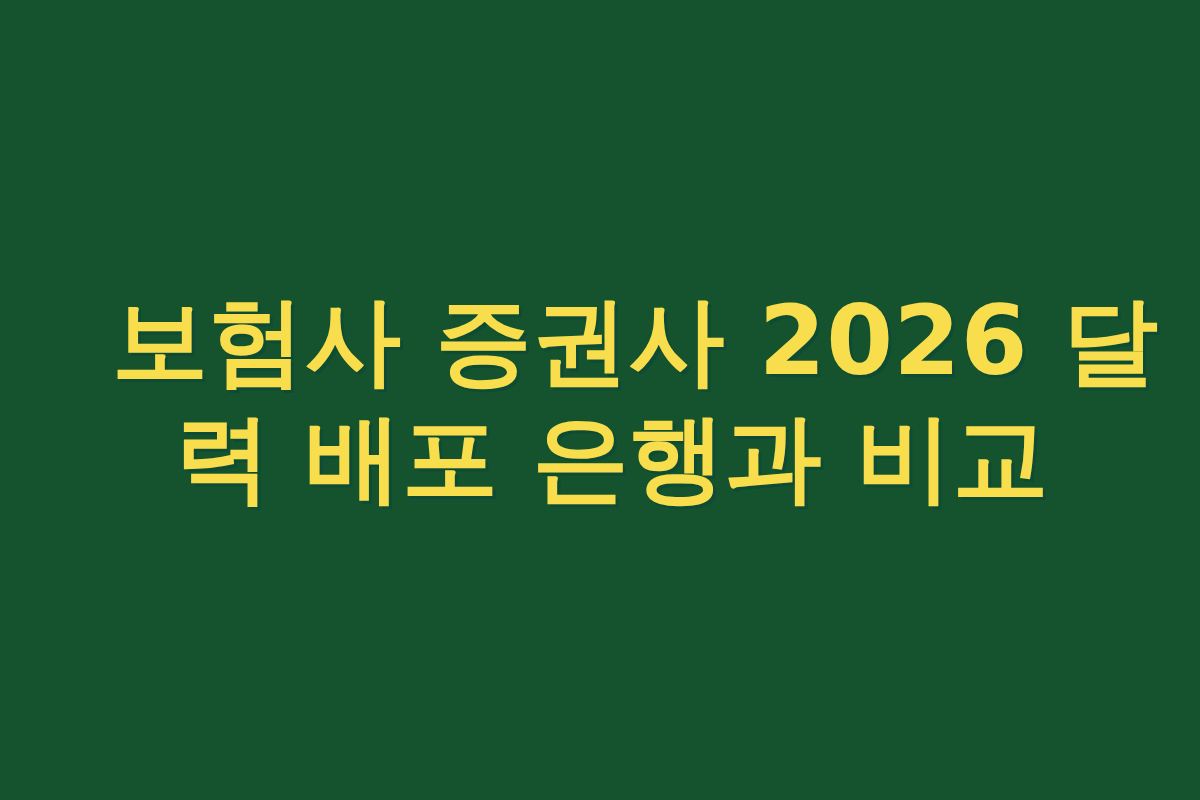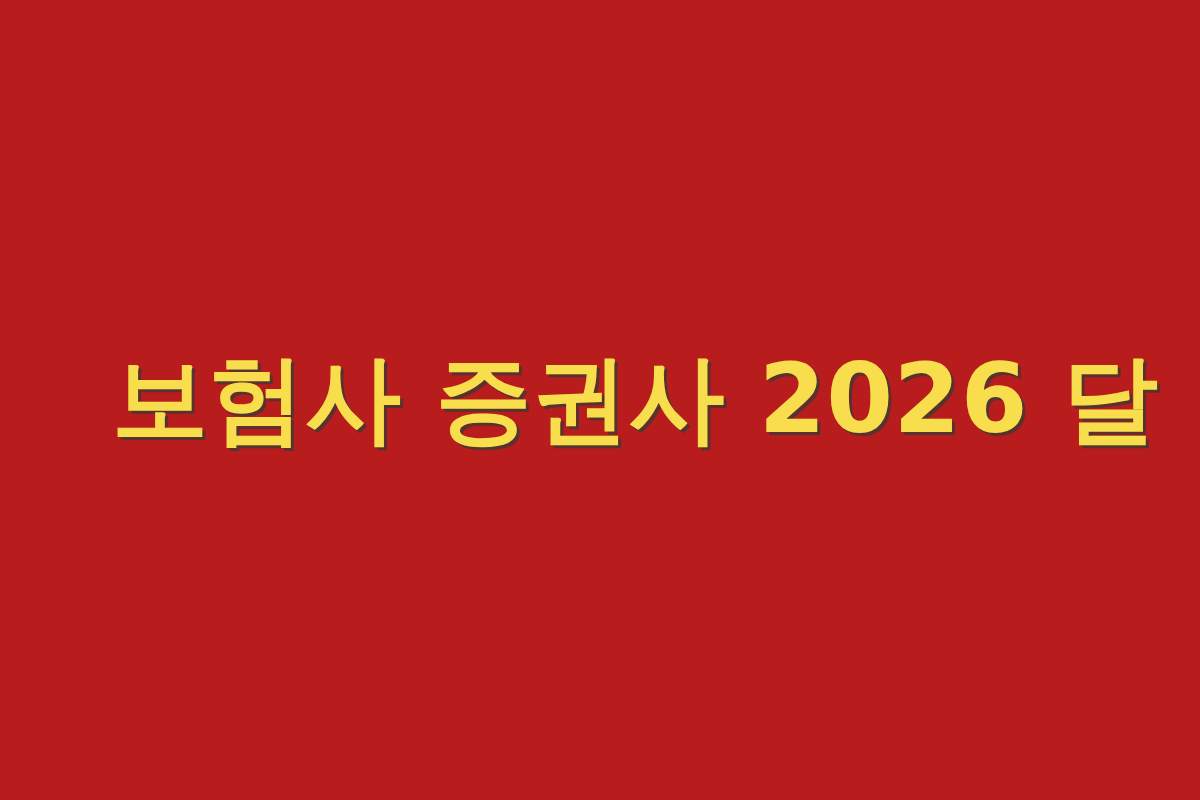--- a/index.html
+++ b/index.html
@@ -39,17 +39,18 @@
     font-weight: 700;
     font-size: 96px;
     letter-spacing: 0.5px;
     white-space: nowrap;
     text-shadow: 3px 3px 0 rgba(10, 70, 60, 0.55);
   }
 </style>
 </head>
 <body>
 
-<div id="banner" style="background: #b91c1c; padding-left: 24px;">
+<div id="banner" style="background: #14532d; padding-left: 24px;">
   <div id="headline-block">
     <span class="headline-line" style="color: rgb(248, 222, 76); text-shadow: rgba(10, 70, 60, 0.55) 3px 3px 0px;">보험사 증권사 2026 달</span>
+    <span class="headline-line" style="color: rgb(248, 222, 76); text-shadow: rgba(10, 70, 60, 0.55) 3px 3px 0px;">력 배포 은행과 비교</span>
   </div>
 </div>
 
 </body></html>

